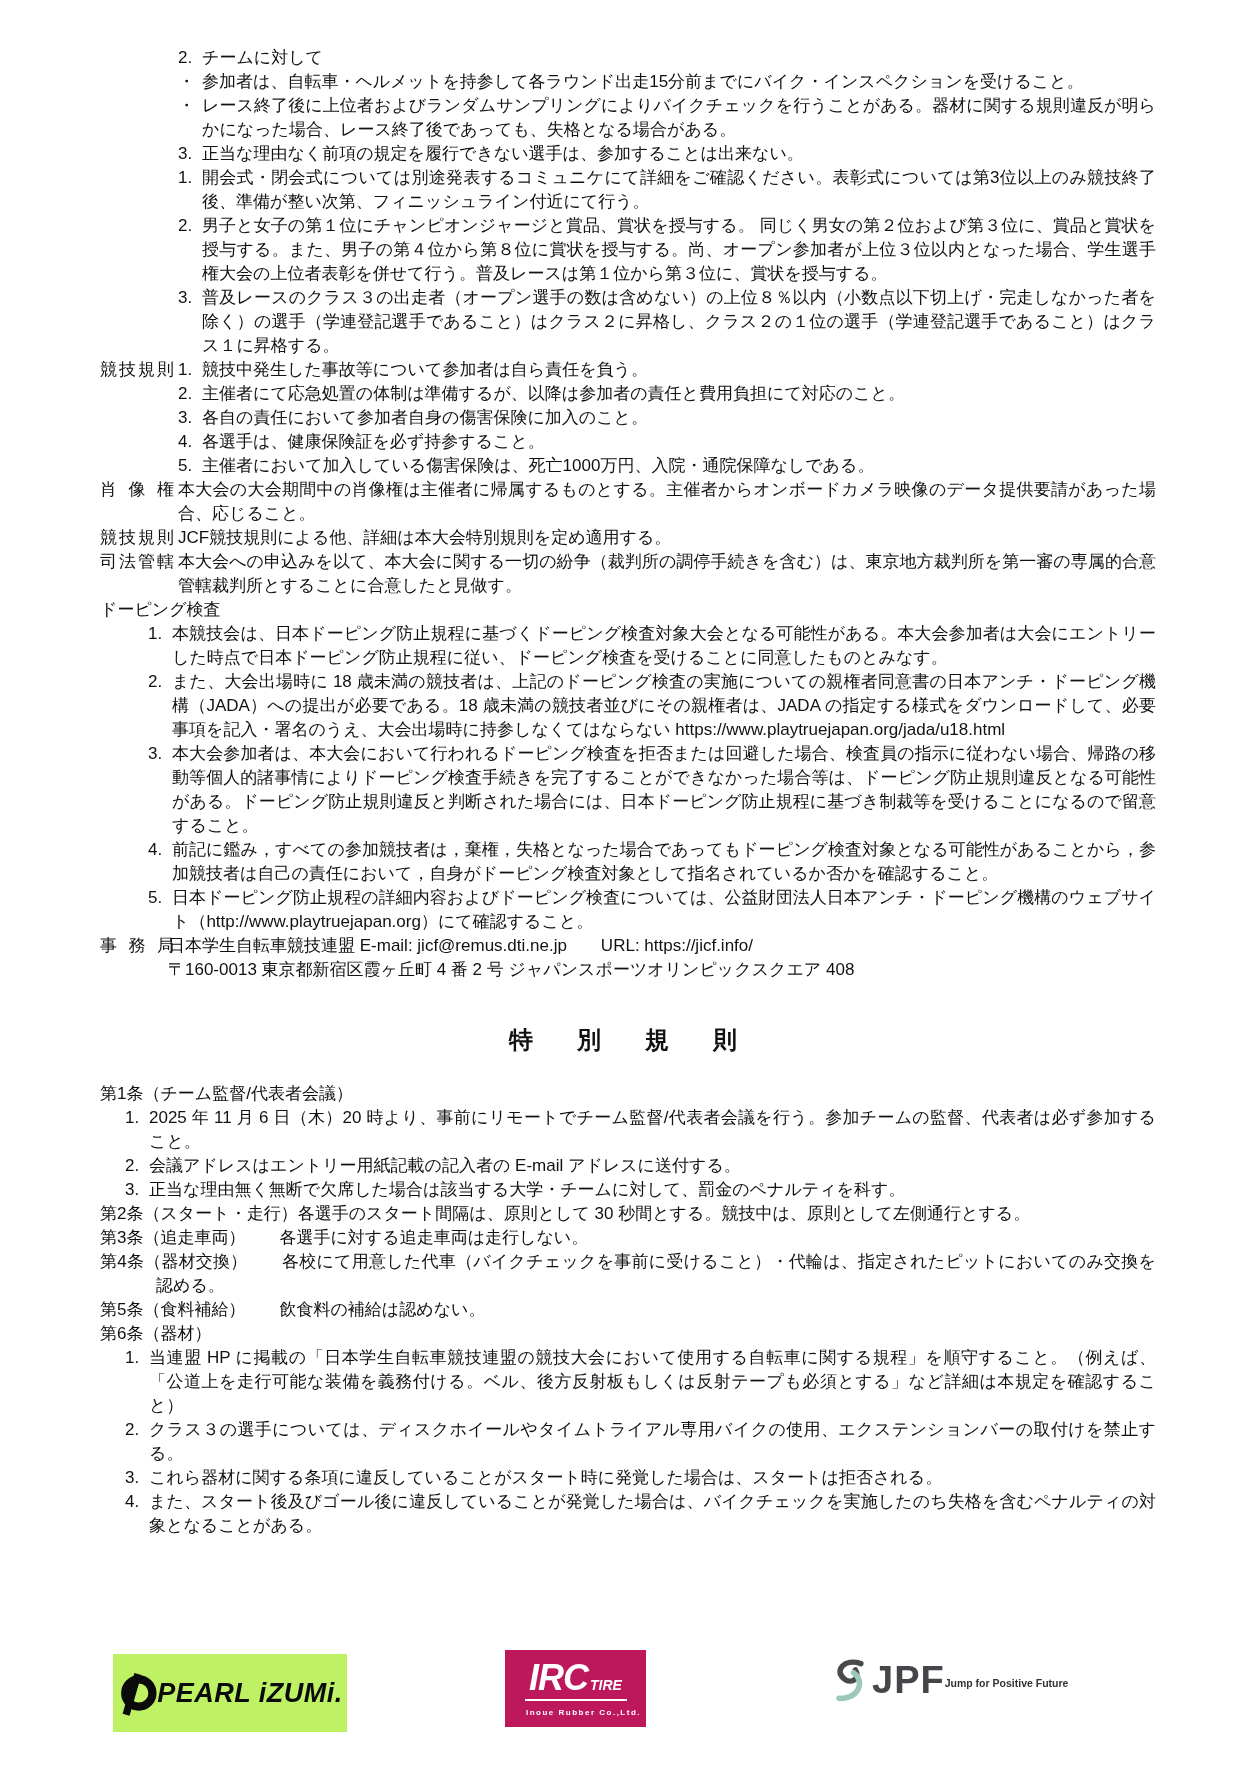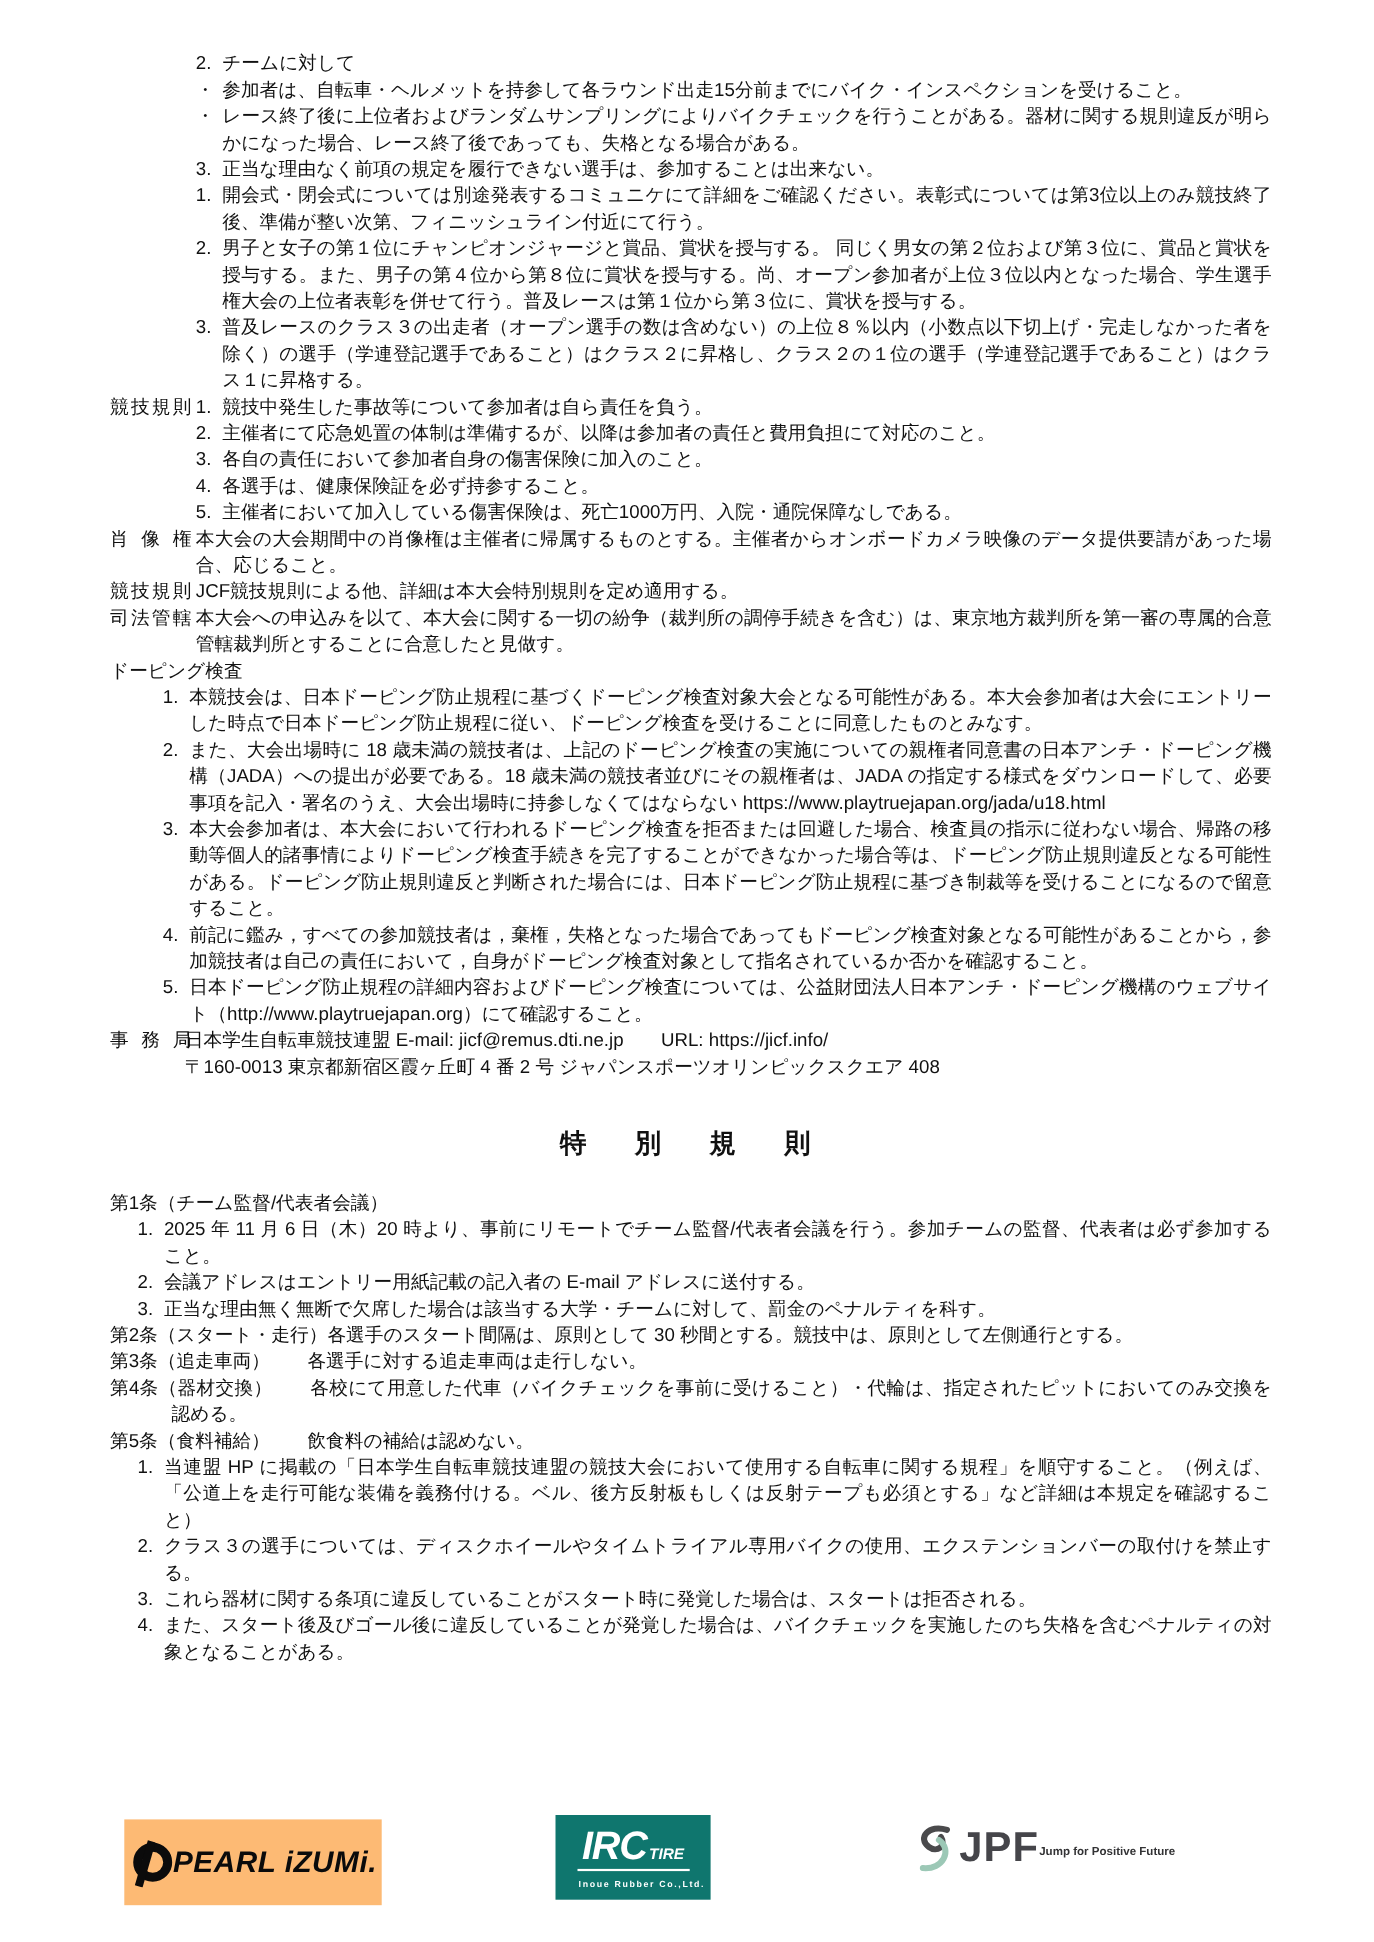--- a/index.html
+++ b/index.html
@@ -41,21 +41,21 @@
     letter-spacing:10px;
     margin:46px 0 30px 0;
     color:#111;
   }
   .apara{padding-left:56px;text-indent:-56px;}
   .aitems{margin-left:25px;}
   
   .footer{position:absolute;top:1648px;left:0;width:1249px;height:100px;}
   .pearl{
     position:absolute;left:113px;top:6px;width:234px;height:78px;
-    background:#fdba74;
+    background:#bef264;
     display:flex;align-items:center;justify-content:center;gap:0;
   }
   .pearl-text{
     font-style:italic;font-weight:bold;font-size:27px;color:#0b0b0b;
     letter-spacing:0.5px;white-space:nowrap;
   }
   .irc-box{
     position:absolute;left:505px;top:2px;width:141px;height:77px;
     display:flex;flex-direction:column;align-items:center;justify-content:center;
     color:#ffffff;
@@ -214,20 +214,21 @@
         <div class="article">
           <div class="apara">第3条（追走車両）　　各選手に対する追走車両は走行しない。</div>
         </div>
         <div class="article">
           <div class="apara">第4条（器材交換）　　各校にて用意した代車（バイクチェックを事前に受けること）・代輪は、指定されたピットにおいてのみ交換を認める。</div>
         </div>
         <div class="article">
           <div class="apara">第5条（食料補給）　　飲食料の補給は認めない。</div>
         </div>
         <div class="article">
+          <div>第6条（器材）</div>
           <div class="aitems">
             <div class="li">
               <span class="marker">1.</span>
               <span class="itext">当連盟 HP に掲載の「日本学生自転車競技連盟の競技大会において使用する自転車に関する規程」を順守すること。（例えば、「公道上を走行可能な装備を義務付ける。ベル、後方反射板もしくは反射テープも必須とする」など詳細は本規定を確認すること）</span>
             </div>
             <div class="li">
               <span class="marker">2.</span>
               <span class="itext">クラス３の選手については、ディスクホイールやタイムトライアル専用バイクの使用、エクステンションバーの取付けを禁止する。</span>
             </div>
             <div class="li">
@@ -245,21 +246,21 @@
 
   <div class="footer">
     <div class="pearl">
       <svg width="40" height="46" viewBox="0 0 44 50">
         <circle cx="24" cy="25" r="15" stroke="#0b0b0b" stroke-width="9" fill="none"></circle>
         <path d="M10 49 L 23 4" stroke="#0b0b0b" stroke-width="8" fill="none"></path>
       </svg>
       <span class="pearl-text">PEARL iZUMi.</span>
     </div>
 
-    <div class="irc-box" style="background-color: #0f766e;">
+    <div class="irc-box" style="background-color: #be185d;">
       <div class="irc-main">
         <span class="irc-irc">IRC</span>
         <span class="irc-tire">TIRE</span>
       </div>
       <div class="irc-underline"></div>
       <div class="irc-company">Inoue Rubber Co.,Ltd.</div>
     </div>
 
     <div class="jpf">
       <div class="jpf-top">

